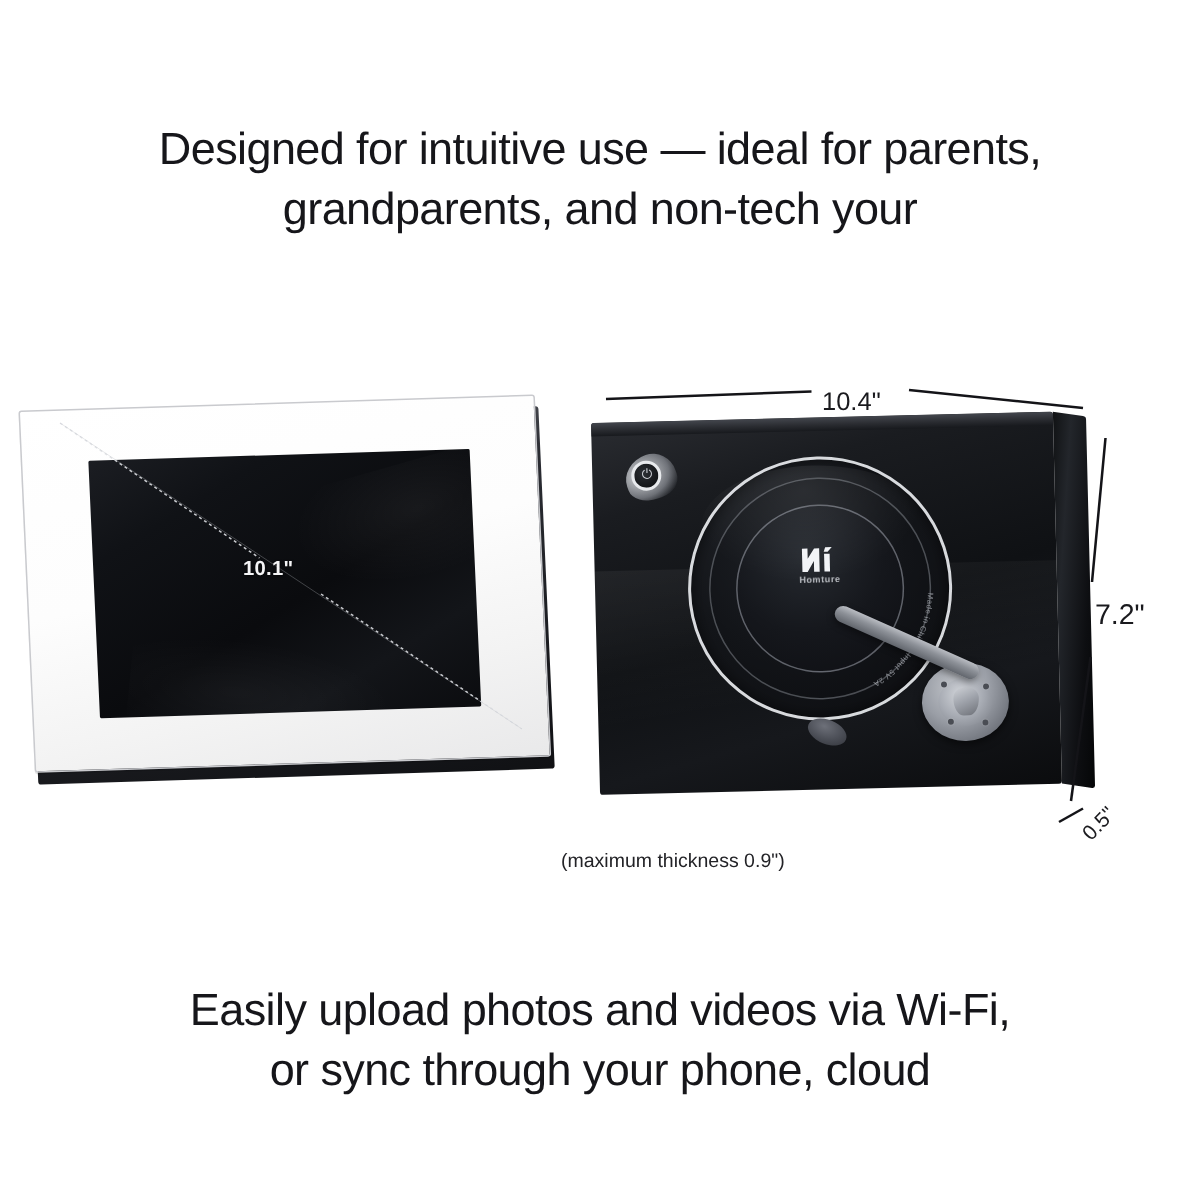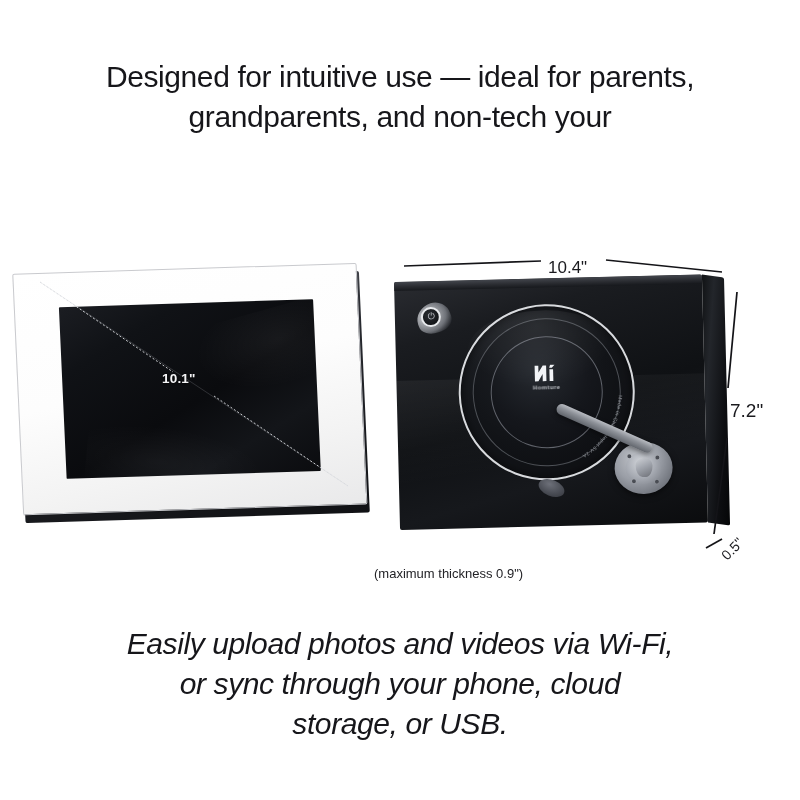--- a/index.html
+++ b/index.html
@@ -25,29 +25,28 @@
     position: absolute;
     left: 0;
     width: 800px;
     text-align: center;
     color: #16161a;
     font-family: "Liberation Sans", sans-serif;
     font-weight: 400;
     letter-spacing: -0.4px;
   }
   #headline {
-    top: 57px;
+    top: 80px;
     font-size: 30px;
     line-height: 1.32;
   }
   #footline {
-    top: 624px;
+    top: 654px;
     font-size: 30px;
     line-height: 1.34;
-    font-style: italic;
   }
   .copy-line { display: block; }
 
   
   #front-view {
     position: absolute;
     left: 18px;
     top: 268px;
     width: 360px;
     height: 276px;
@@ -491,16 +490,15 @@
   </svg>
 
   <div class="dim-label" id="dim-width-label">10.4"</div>
   <div class="dim-label" id="dim-height-label">7.2"</div>
   <div class="dim-label" id="dim-depth-label">0.5"</div>
   <div id="thickness-note">(maximum thickness 0.9")</div>
 
   <div class="copy" id="footline">
     <span class="copy-line">Easily upload photos and videos via Wi-Fi,</span>
     <span class="copy-line">or sync through your phone, cloud</span>
-    <span class="copy-line">storage, or USB.</span>
   </div>
 
 </div>
 
 </body></html>

